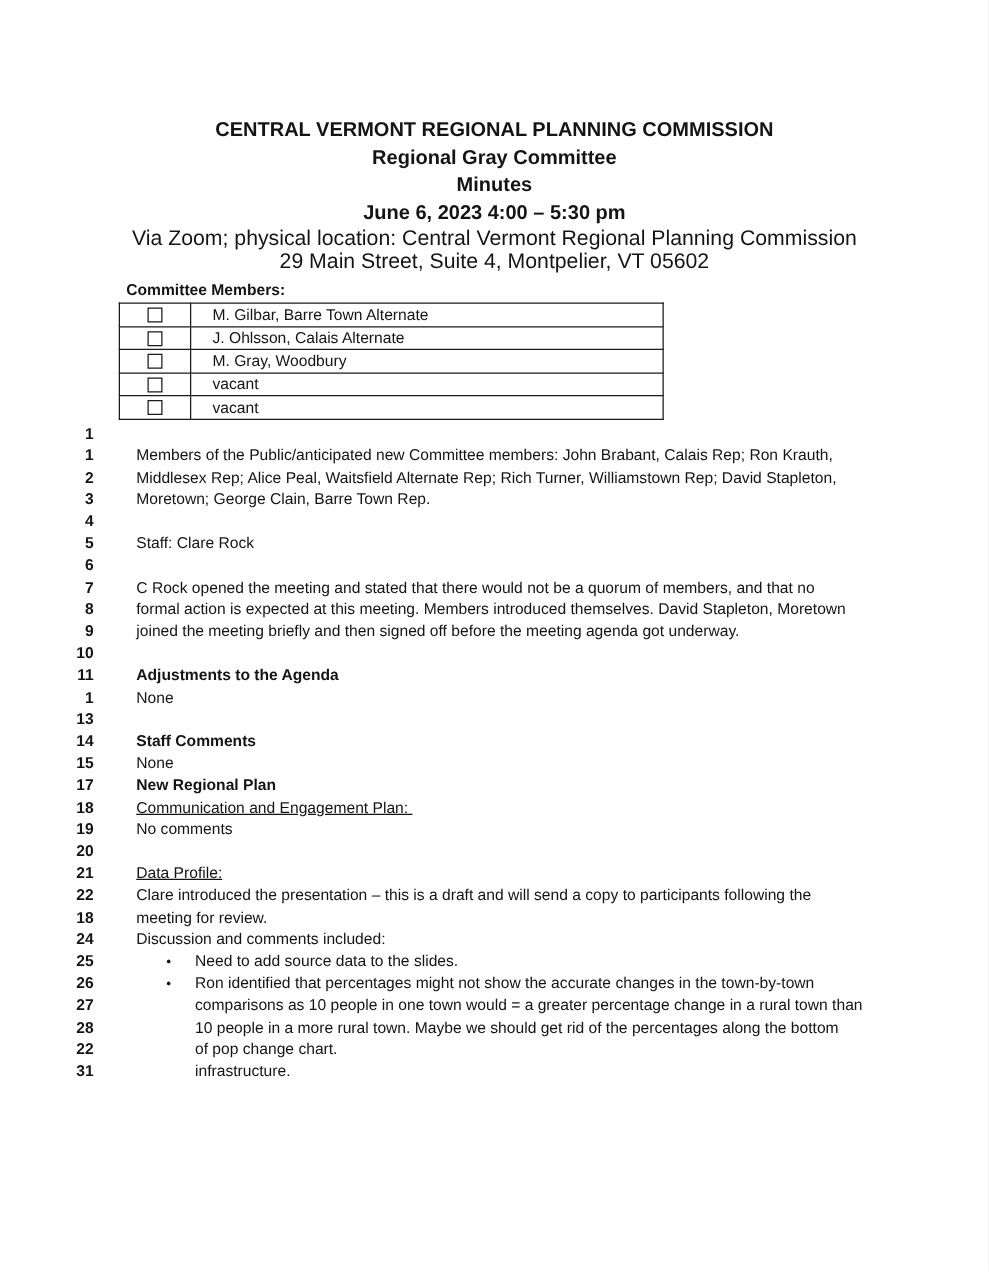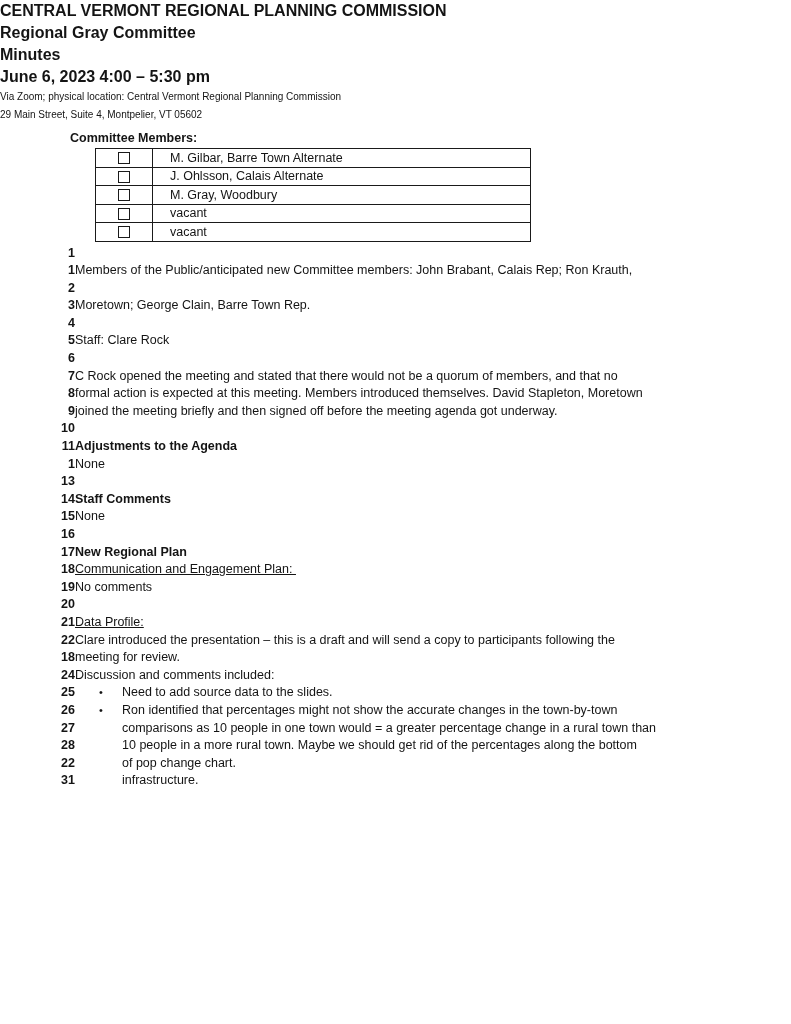--- a/index.html
+++ b/index.html
@@ -12,34 +12,36 @@
     width: 791px;
     height: 1024px;
     margin: 0 auto;
     background: #ffffff;
     color: #141414;
     font-family: "Liberation Sans", sans-serif;
     overflow: hidden;
   }
   
   .header {
+    padding-top: 94px;
+    text-align: center;
   }
   .header .h-bold {
     font-size: 16px;
     font-weight: 700;
     line-height: 22px;
   }
   .header .h-reg {
-    font-size: 10px;
+    font-size: 17px;
     font-weight: 400;
     line-height: 18px;
   }
   
   .committee-label {
-    margin: 7px 0 3px 70px;
+    margin: 7px 0 3px 101px;
     font-size: 12.5px;
     font-weight: 700;
   }
   table.members {
     margin-left: 95px;
     width: 436px;
     border-collapse: collapse;
     table-layout: fixed;
   }
   table.members td {
@@ -75,21 +77,21 @@
   }
   .lnum {
     display: inline-block;
     width: 19px;
     margin-left: 56px;
     text-align: right;
     font-weight: 700;
     flex: none;
   }
   .ltext {
-    margin-left: 0;
+    margin-left: 34px;
     flex: none;
   }
   .ltext.bold   { font-weight: 700; }
   .ltext.underline { text-decoration: underline; }
   .ltext.bullet_cont { padding-left: 47px; }
   .bullet-glyph {
     display: inline-block;
     width: 23px;
     padding-left: 24px;
     font-size: 11px;
@@ -132,35 +134,34 @@
         <tr>
           <td class="cb-cell"><span class="checkbox"></span></td>
           <td>vacant</td>
         </tr>
       </tbody>
   </table>
 
   <div class="lines" id="lines">
       <div class="line"><span class="lnum">1</span><span class="ltext empty"></span></div>
       <div class="line"><span class="lnum">1</span><span class="ltext normal">Members of the Public/anticipated new Committee members: John Brabant, Calais Rep; Ron Krauth,</span></div>
-      <div class="line"><span class="lnum">2</span></div>
+      <div class="line"><span class="lnum">2</span><span class="ltext normal">Middlesex Rep; Alice Peal, Waitsfield Alternate Rep; Rich Turner, Williamstown Rep; David Stapleton,</span></div>
       <div class="line"><span class="lnum">3</span><span class="ltext normal">Moretown; George Clain, Barre Town Rep.</span></div>
       <div class="line"><span class="lnum">4</span><span class="ltext empty"></span></div>
       <div class="line"><span class="lnum">5</span><span class="ltext normal">Staff: Clare Rock</span></div>
       <div class="line"><span class="lnum">6</span><span class="ltext empty"></span></div>
       <div class="line"><span class="lnum">7</span><span class="ltext normal">C Rock opened the meeting and stated that there would not be a quorum of members, and that no</span></div>
       <div class="line"><span class="lnum">8</span><span class="ltext normal">formal action is expected at this meeting. Members introduced themselves. David Stapleton, Moretown</span></div>
       <div class="line"><span class="lnum">9</span><span class="ltext normal">joined the meeting briefly and then signed off before the meeting agenda got underway.</span></div>
       <div class="line"><span class="lnum">10</span><span class="ltext empty"></span></div>
       <div class="line"><span class="lnum">11</span><span class="ltext bold">Adjustments to the Agenda</span></div>
       <div class="line"><span class="lnum">1</span><span class="ltext normal">None</span></div>
       <div class="line"><span class="lnum">13</span><span class="ltext empty"></span></div>
       <div class="line"><span class="lnum">14</span><span class="ltext bold">Staff Comments</span></div>
       <div class="line"><span class="lnum">15</span><span class="ltext normal">None</span></div>
-      <div class="line"><span class="lnum">16</span><span class="ltext empty"></span></div>
       <div class="line"><span class="lnum">17</span><span class="ltext bold">New Regional Plan</span></div>
       <div class="line"><span class="lnum">18</span><span class="ltext underline">Communication and Engagement Plan: </span></div>
       <div class="line"><span class="lnum">19</span><span class="ltext normal">No comments</span></div>
       <div class="line"><span class="lnum">20</span><span class="ltext empty"></span></div>
       <div class="line"><span class="lnum">21</span><span class="ltext underline">Data Profile:</span></div>
       <div class="line"><span class="lnum">22</span><span class="ltext normal">Clare introduced the presentation – this is a draft and will send a copy to participants following the</span></div>
       <div class="line"><span class="lnum">18</span><span class="ltext normal">meeting for review.</span></div>
       <div class="line"><span class="lnum">24</span><span class="ltext normal">Discussion and comments included:</span></div>
       <div class="line"><span class="lnum">25</span><span class="ltext bullet"><span class="bullet-glyph">•</span><span>Need to add source data to the slides.</span></span></div>
       <div class="line"><span class="lnum">26</span><span class="ltext bullet"><span class="bullet-glyph">•</span><span>Ron identified that percentages might not show the accurate changes in the town-by-town</span></span></div>

